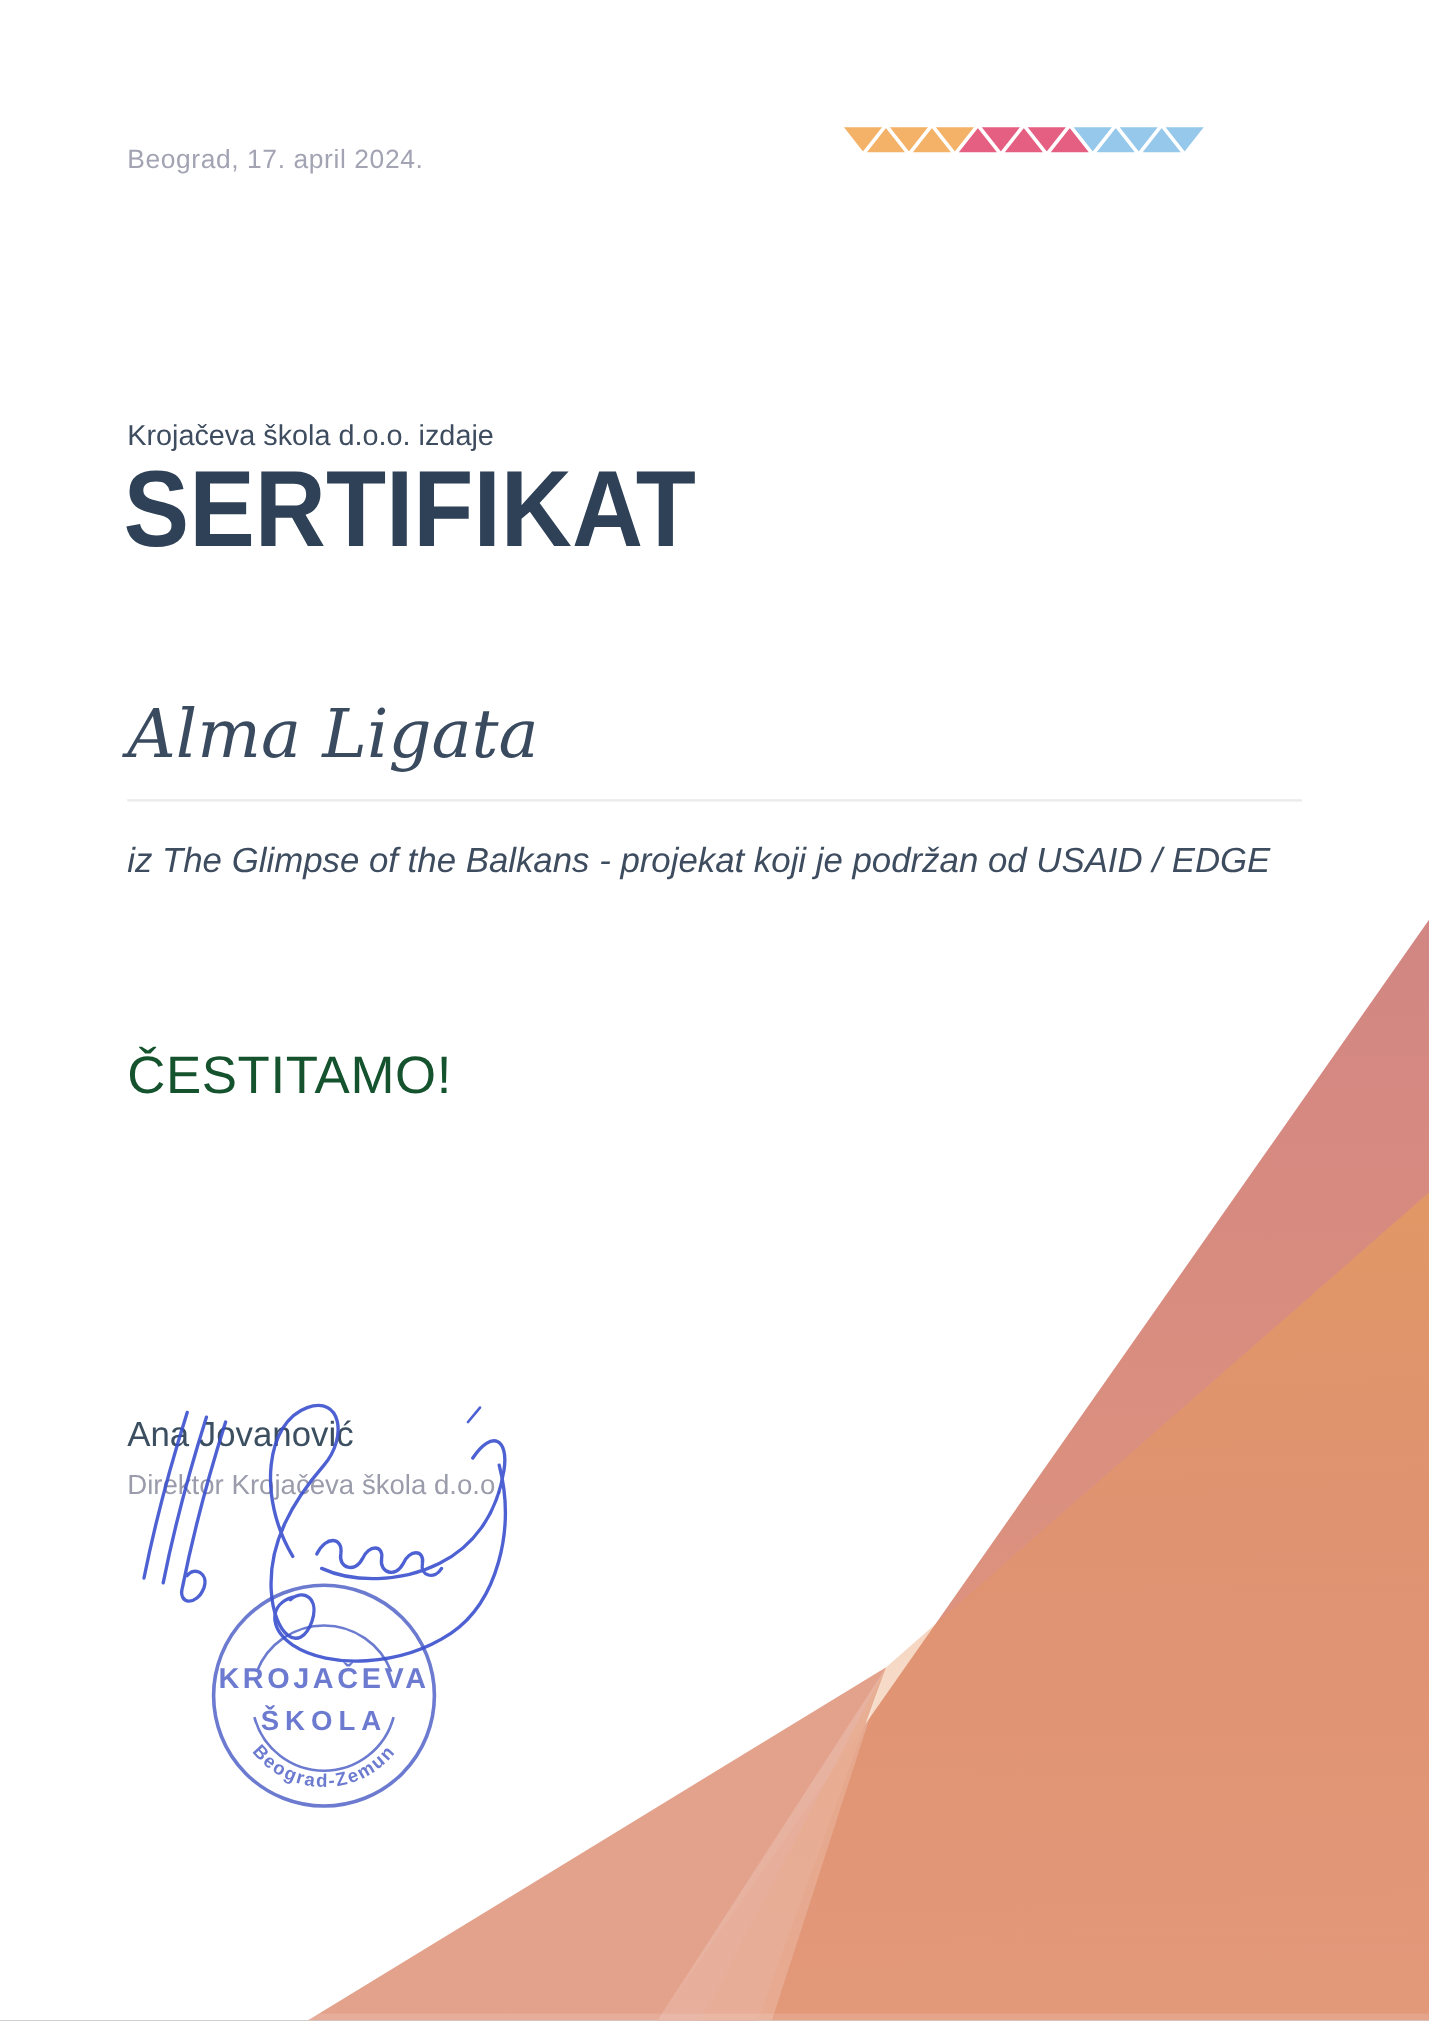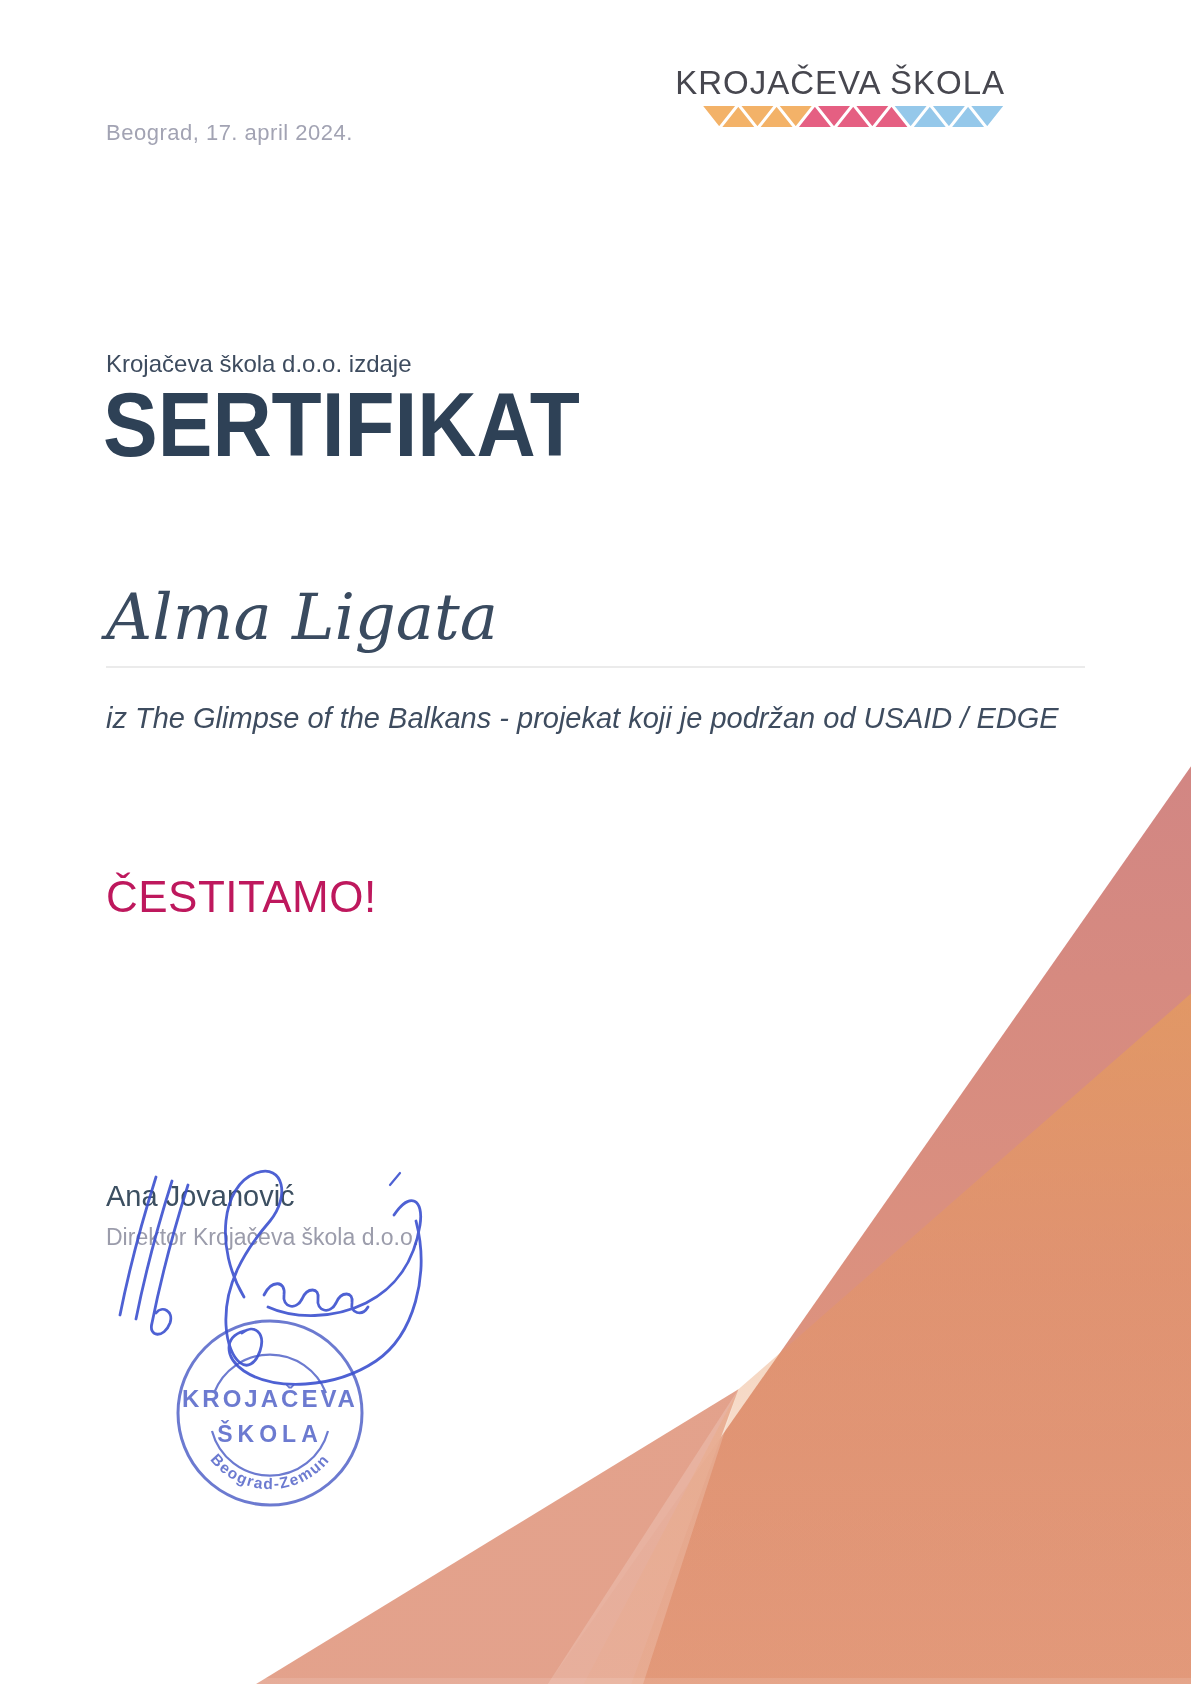--- a/index.html
+++ b/index.html
@@ -19,25 +19,25 @@
   
   .date{left:106px;top:110px;font-size:22px;color:#a2a3b3;letter-spacing:.5px;margin-top:10px;}
   .logo-text{right:186px;top:64px;font-size:33px;color:#47474f;letter-spacing:1px;white-space:nowrap;}
   .logo-band{left:700px;top:104px;}
   
   .issuer{left:106px;top:350px;font-size:24px;color:#3e4c5f;}
   .title{left:103px;top:380px;font-size:82px;font-weight:800;color:#2e4156;line-height:1;
          transform:scaleY(1.1);transform-origin:left top;letter-spacing:0;}
   
   .rule{left:106px;width:979px;top:666px;height:2px;background:#ebebeb;}
-  .name{left:106px;top:580px;font-size:64px;font-style:italic;color:#3a4b60;
+  .name{left:106px;top:580px;font-size:56px;font-style:italic;color:#3a4b60;
         font-family:"DejaVu Serif",serif;}
   .subtitle{left:106px;top:702px;font-size:29px;font-style:italic;color:#3e4c5f;white-space:nowrap;}
   
-  .congrats{left:106px;top:872px;font-size:44px;font-weight:400;color:#be185d;letter-spacing:.5px;margin:0;}
+  .congrats{left:106px;top:872px;font-size:44px;font-weight:400;color:#14532d;letter-spacing:.5px;margin:0;}
   .body{left:106px;top:942px;font-size:28px;color:#9fa0ae;}
   .body .ln{white-space:nowrap;line-height:44px;}
   .body .b{font-weight:700;color:#898aa0;}
   .body .score{margin:0 8px;}
   
   .sig-name{left:106px;top:1180px;font-size:29px;color:#3c4f61;}
   .sig-title{left:106px;top:1224px;font-size:23px;color:#9b9cab;}
   .sig-art{left:92px;top:1155px;}
   .stamp-txt{font-family:"Liberation Sans",sans-serif;font-weight:700;}
 </style>
@@ -46,21 +46,20 @@
 
 <div class="page">
 
   <div class="bg bg-rose"></div>
   <div class="bg bg-salmon"></div>
   <div class="bg bg-gold"></div>
   <div class="bg bg-seam"></div>
   <div class="bg-strip"></div>
 
   <div class="abs date">Beograd, 17. april 2024.</div>
-  <div class="abs logo-text">KROJAČEVA ŠKOLA</div>
   <svg class="abs logo-band" id="band" width="306" height="25" viewBox="0 0 326 26" preserveAspectRatio="none">
       <polygon points="1,1 39.8,1 20.4,25" fill="#f3b268" stroke="#ffffff" stroke-width="2.4"></polygon>
       <polygon points="21.4,25 60.199999999999996,25 40.8,1" fill="#f3b268" stroke="#ffffff" stroke-width="2.4"></polygon>
       <polygon points="41.8,1 80.6,1 61.199999999999996,25" fill="#f3b268" stroke="#ffffff" stroke-width="2.4"></polygon>
       <polygon points="62.199999999999996,25 101,25 81.6,1" fill="#f3b268" stroke="#ffffff" stroke-width="2.4"></polygon>
       <polygon points="82.6,1 121.39999999999999,1 102,25" fill="#f3b268" stroke="#ffffff" stroke-width="2.4"></polygon>
       <polygon points="103,25 141.8,25 122.4,1" fill="#e55f82" stroke="#ffffff" stroke-width="2.4"></polygon>
       <polygon points="123.39999999999999,1 162.2,1 142.79999999999998,25" fill="#e55f82" stroke="#ffffff" stroke-width="2.4"></polygon>
       <polygon points="143.79999999999998,25 182.59999999999997,25 163.2,1" fill="#e55f82" stroke="#ffffff" stroke-width="2.4"></polygon>
       <polygon points="164.2,1 203,1 183.6,25" fill="#e55f82" stroke="#ffffff" stroke-width="2.4"></polygon>

